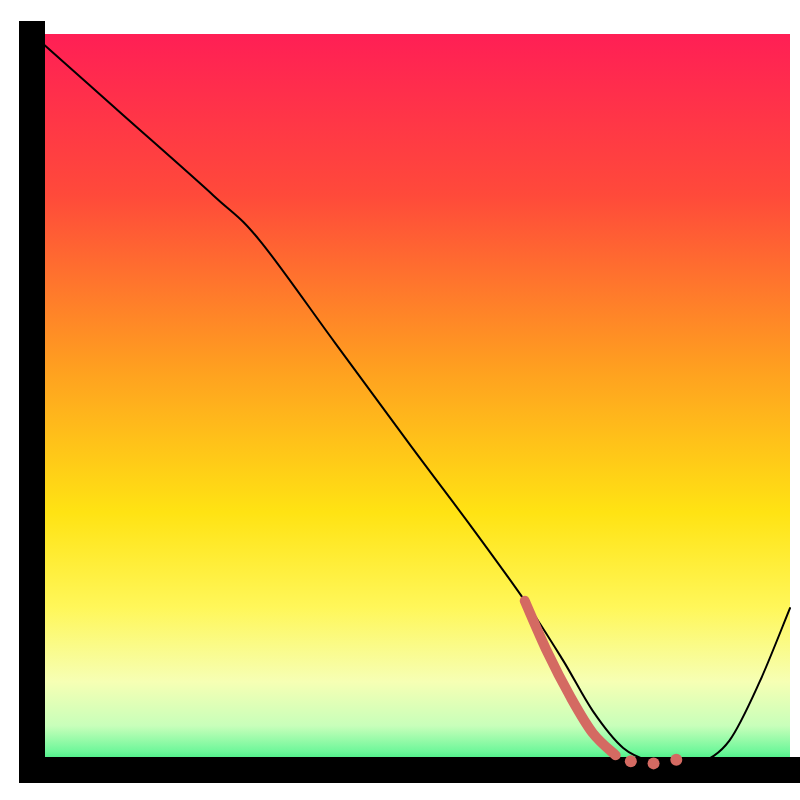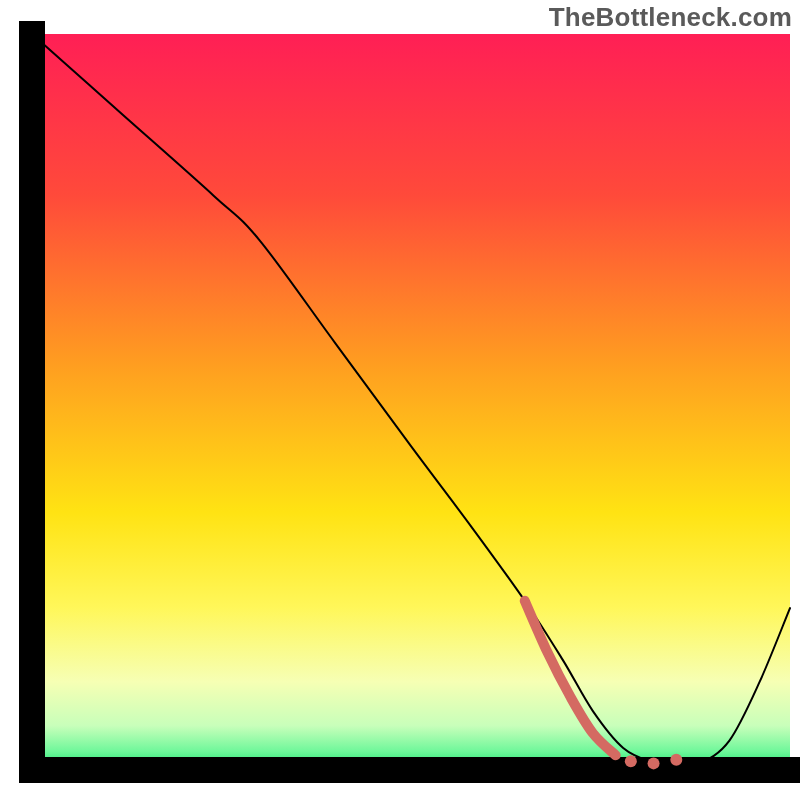--- a/index.html
+++ b/index.html
@@ -33,21 +33,20 @@
     top: 0;
     width: 800px;
     height: 800px;
     display: block;
   }
 </style>
 </head>
 <body>
 
 <div class="frame">
-  <div class="watermark">TheBottleneck.com</div>
   <svg class="plot">
       <defs>
         <linearGradient id="bg-grad" x1="0" y1="0" x2="0" y2="1">
           <stop offset="0.00%" stop-color="#ff1f55"></stop>
           <stop offset="22.00%" stop-color="#ff4a3a"></stop>
           <stop offset="45.00%" stop-color="#ff9e20"></stop>
           <stop offset="65.00%" stop-color="#ffe313"></stop>
           <stop offset="78.00%" stop-color="#fff75a"></stop>
           <stop offset="88.00%" stop-color="#f6ffb4"></stop>
           <stop offset="94.00%" stop-color="#c8ffba"></stop>

